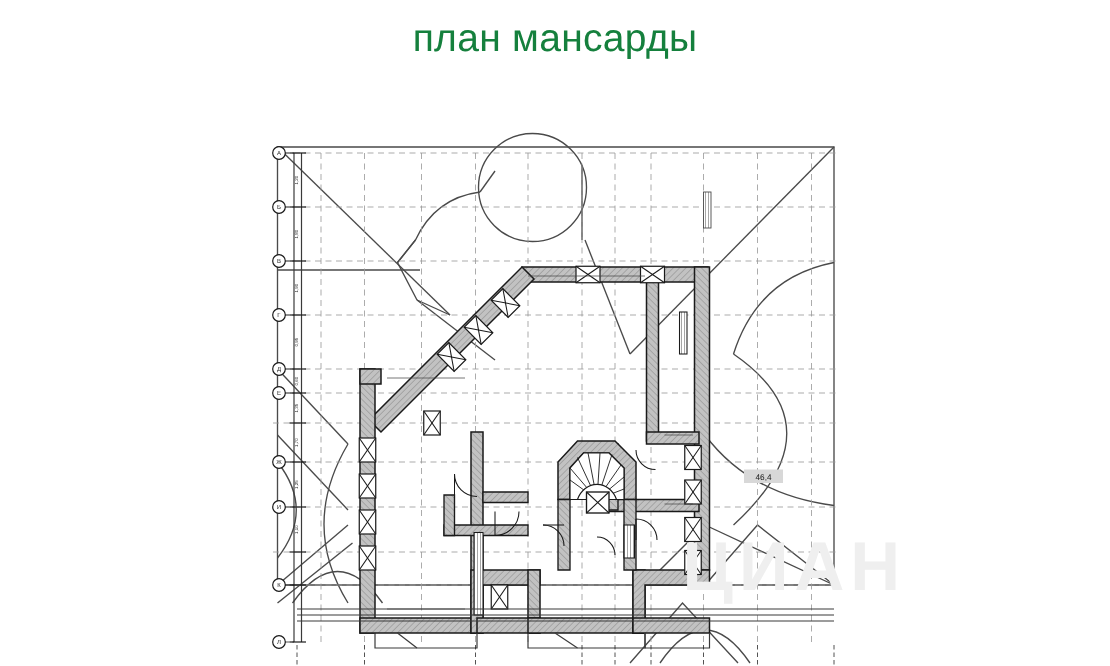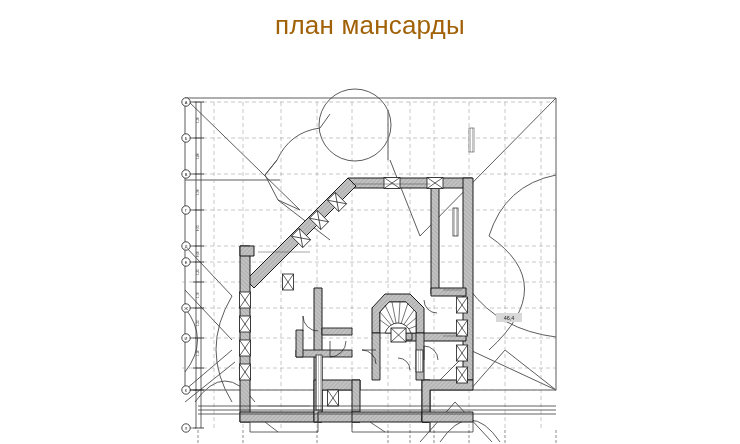--- a/index.html
+++ b/index.html
@@ -8,21 +8,21 @@
     background:#ffffff;
     font-family:"Liberation Sans", sans-serif;
     overflow:hidden;
     position:relative;
   }
   #page-title{
     position:absolute;
     left:0;top:10px;width:740px;
     text-align:center;
     font-size:26px;
-    color:#a16207;
+    color:#15803d;
     letter-spacing:.2px;
     font-weight:400;
   }
   #plan-wrap{
     position:absolute;
     left:0;top:50px;
     width:740px;height:394px;
   }
   svg{display:block;}
   .wm{
@@ -432,13 +432,14 @@
   </g>
 
   <g stroke="#4a4a4a" stroke-width="0.5">
     <line x1="258" y1="202" x2="310" y2="202"></line>
     <line x1="258" y1="356" x2="310" y2="356"></line>
     <line x1="352" y1="134" x2="430" y2="134"></line>
     <line x1="443" y1="240" x2="462" y2="240"></line>
     <line x1="443" y1="286" x2="462" y2="286"></line>
   </g>
 </svg>
+<div class="wm">ЦИАН</div>
 </div>
 
 </body></html>

